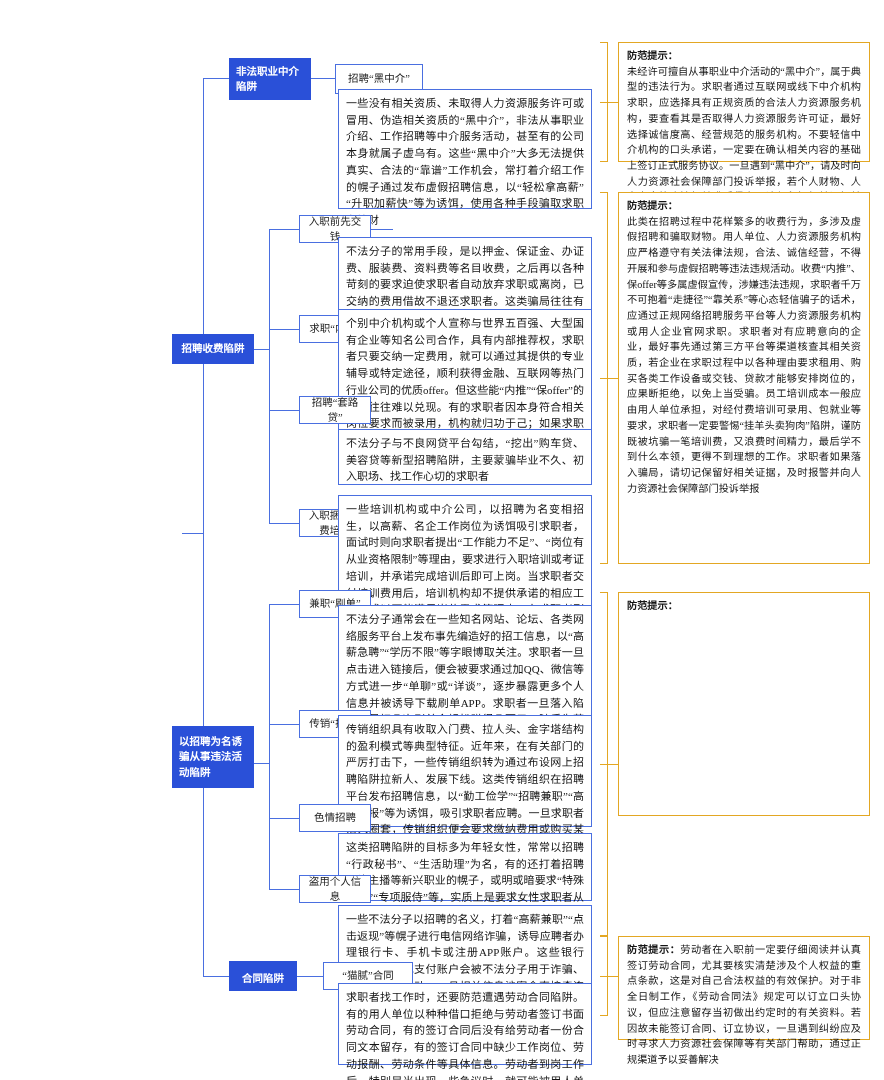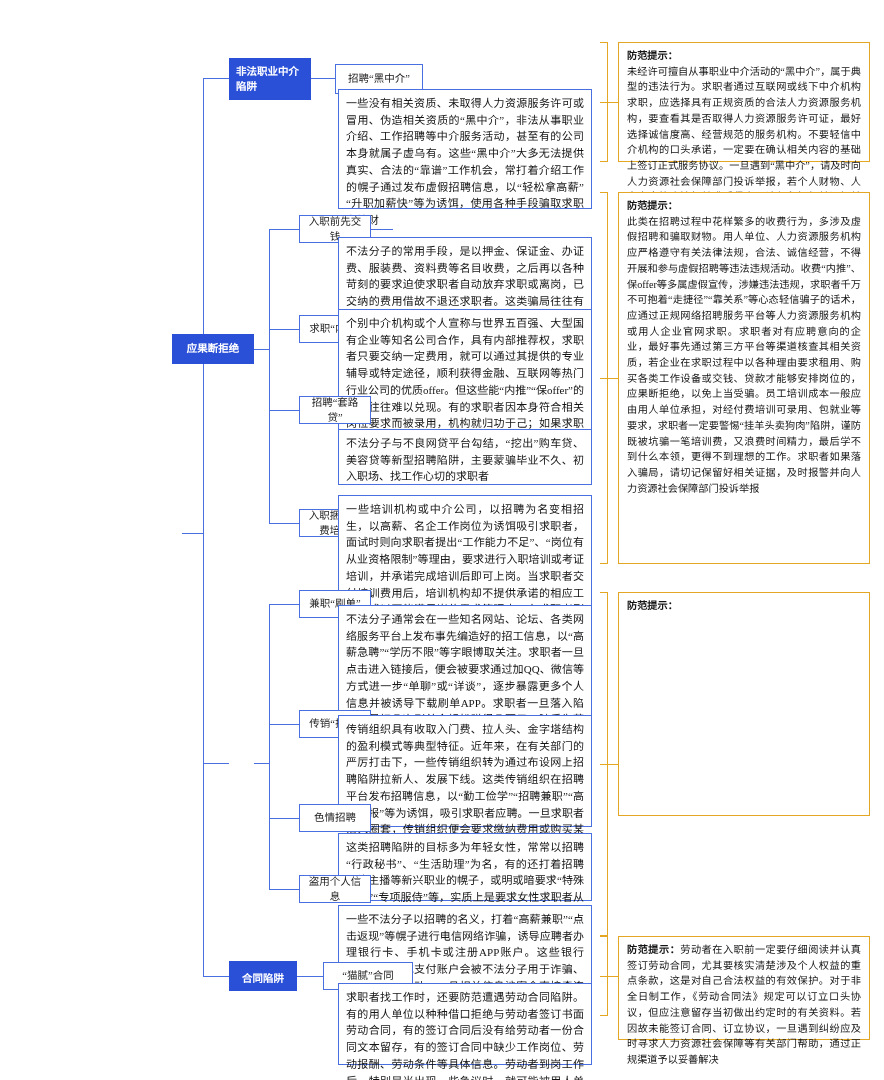--- a/index.html
+++ b/index.html
@@ -175,21 +175,21 @@
 
   <div class="desc-node" style="left:338px; top:42px; width:254px; height:120px;">
     <span>一些没有相关资质、未取得人力资源服务许可或冒用、伪造相关资质的“黑中介”，非法从事职业介绍、工作招聘等中介服务活动，甚至有的公司本身就属子虚乌有。这些“黑中介”大多无法提供真实、合法的“靠谱”工作机会，常打着介绍工作的幌子通过发布虚假招聘信息，以“轻松拿高薪”“升职加薪快”等为诱饵，使用各种手段骗取求职者钱财</span>
   </div>
 
   <div class="tip-panel" style="left:618px; top:42px; width:252px; height:120px;">
     <span class="tip-title">防范提示：</span><span class="tip-body">未经许可擅自从事职业中介活动的“黑中介”，属于典型的违法行为。求职者通过互联网或线下中介机构求职，应选择具有正规资质的合法人力资源服务机构，要查看其是否取得人力资源服务许可证，最好选择诚信度高、经营规范的服务机构。不要轻信中介机构的口头承诺，一定要在确认相关内容的基础上签订正式服务协议。一旦遇到“黑中介”，请及时向人力资源社会保障部门投诉举报，若个人财物、人身安全等合法权益遭受侵害，请保留好相关证据并立即报警</span>
   </div>
 
   <div class="node branch-node center" style="left:172px; top:334px; width:82px; height:30px;">
-    <span>应果断拒绝</span>
+    <span>招聘收费陷阱</span>
   </div>
 
   <div class="node leaf-node" style="left:299px; top:215px; width:72px; height:28px;">
     <span>入职前先交钱</span>
   </div>
   <div class="desc-node" style="left:338px; top:190px; width:254px; height:112px;">
     <span>不法分子的常用手段，是以押金、保证金、办证费、服装费、资料费等名目收费，之后再以各种苛刻的要求迫使求职者自动放弃求职或离岗，已交纳的费用借故不退还求职者。这类骗局往往有几个特点：对职位许以高薪并承诺工作轻松；对学历、工作经验要求很低；面试过程简单，轻易即可通过；收费要得急且看似各有名目，实际并不合理合法</span>
   </div>
 
   <div class="node leaf-node" style="left:299px; top:315px; width:72px; height:28px;">
@@ -210,20 +210,23 @@
     <span>入职捆绑付费培训</span>
   </div>
   <div class="desc-node" style="left:338px; top:448px; width:254px; height:126px;">
     <span>一些培训机构或中介公司，以招聘为名变相招生，以高薪、名企工作岗位为诱饵吸引求职者，面试时则向求职者提出“工作能力不足”、“岗位有从业资格限制”等理由，要求进行入职培训或考证培训，并承诺完成培训后即可上岗。当求职者交付培训费用后，培训机构却不提供承诺的相应工作，或以不能满足岗位需求等理由，在求职者刚一上岗就予以解雇。更有的企业，一旦收取求职者的培训费后就会即刻“人间蒸发”</span>
   </div>
 
   <div class="tip-panel" style="left:618px; top:192px; width:252px; height:372px;">
     <span class="tip-title">防范提示：</span><span class="tip-body">此类在招聘过程中花样繁多的收费行为，多涉及虚假招聘和骗取财物。用人单位、人力资源服务机构应严格遵守有关法律法规，合法、诚信经营，不得开展和参与虚假招聘等违法违规活动。收费“内推”、保offer等多属虚假宣传，涉嫌违法违规，求职者千万不可抱着“走捷径”“靠关系”等心态轻信骗子的话术，应通过正规网络招聘服务平台等人力资源服务机构或用人企业官网求职。求职者对有应聘意向的企业，最好事先通过第三方平台等渠道核查其相关资质，若企业在求职过程中以各种理由要求租用、购买各类工作设备或交钱、贷款才能够安排岗位的，应果断拒绝，以免上当受骗。员工培训成本一般应由用人单位承担，对经付费培训可录用、包就业等要求，求职者一定要警惕“挂羊头卖狗肉”陷阱，谨防既被坑骗一笔培训费，又浪费时间精力，最后学不到什么本领，更得不到理想的工作。求职者如果落入骗局，请切记保留好相关证据，及时报警并向人力资源社会保障部门投诉举报</span>
   </div>
 
+  <div class="node branch-node" style="left:172px; top:726px; width:82px; height:62px;">
+    <span>以招聘为名诱骗从事违法活动陷阱</span>
+  </div>
 
   <div class="node leaf-node" style="left:299px; top:590px; width:72px; height:28px;">
     <span>兼职“刷单”</span>
   </div>
   <div class="desc-node" style="left:338px; top:558px; width:254px; height:126px;">
     <span>不法分子通常会在一些知名网站、论坛、各类网络服务平台上发布事先编造好的招工信息，以“高薪急聘”“学历不限”等字眼博取关注。求职者一旦点击进入链接后，便会被要求通过加QQ、微信等方式进一步“单聊”或“详谈”，逐步暴露更多个人信息并被诱导下载刷单APP。求职者一旦落入陷阱，最初几次刷单会轻松赚得几百元，随后为获得更高比例佣金而垫付更多金额，直到自己相当数额的资金转入了不法分子指定账户，就会被对方迅速拉黑</span>
   </div>
 
   <div class="node leaf-node" style="left:299px; top:710px; width:72px; height:28px;">
     <span>传销“拉新”</span>

